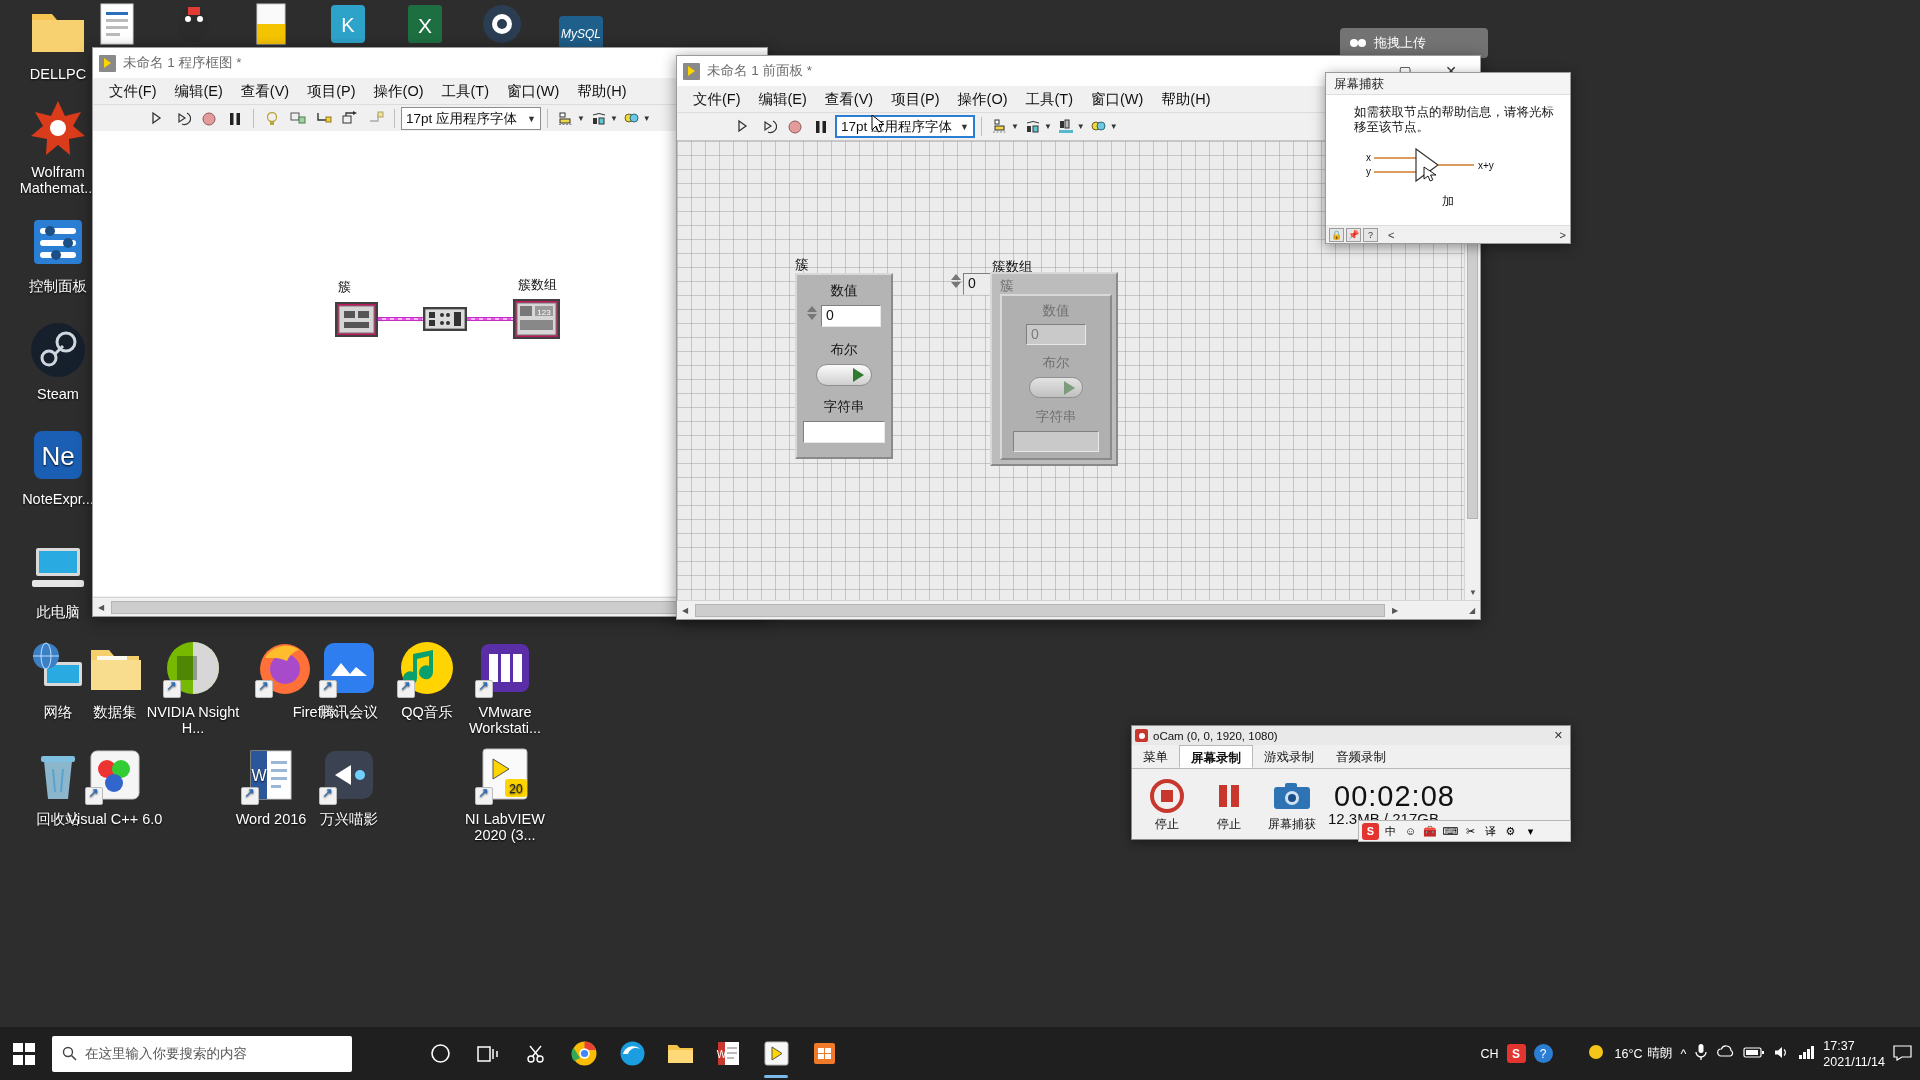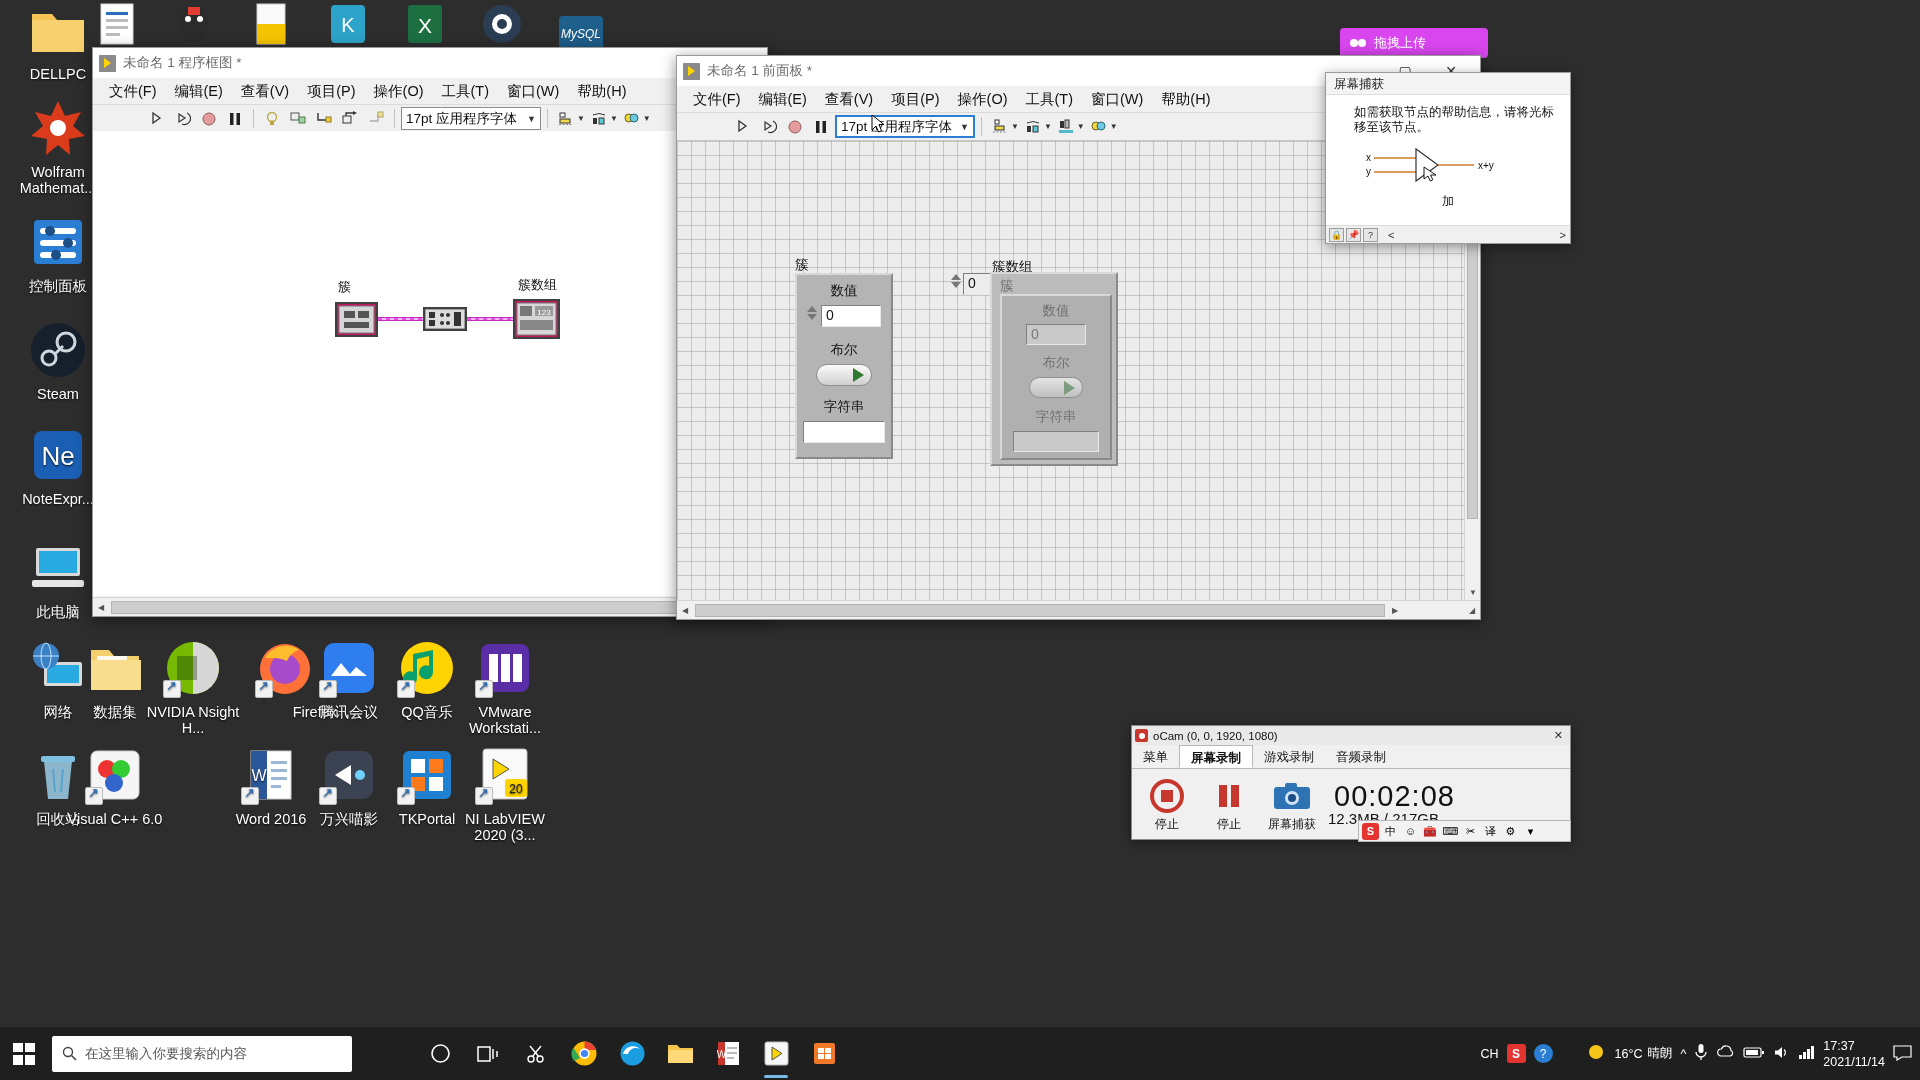--- a/index.html
+++ b/index.html
@@ -240,21 +240,21 @@
         <circle cx="22" cy="22" r="5" fill="#2b3d52"></circle>
       </svg>
   </div>
   <div style="position:absolute;left:557px;top:14px;width:48px;height:40px;font-style:italic;">
     <svg viewBox="0 0 48 40" width="48" height="40">
         <rect x="2" y="2" width="44" height="34" rx="4" fill="#1f5f8b"></rect>
         <text x="24" y="24" font-size="12" fill="#fff" text-anchor="middle" font-family="Liberation Sans">MySQL</text>
       </svg>
   </div>
 
-  <div style="position:absolute;left:1340px;top:28px;width:148px;height:30px;background:#d946ef;border-radius:4px;display:flex;align-items:center;padding:0 8px;color:#fff;font-size:13px;">
+  <div style="position:absolute;left:1340px;top:28px;width:148px;height:30px;background:#737373;border-radius:4px;display:flex;align-items:center;padding:0 8px;color:#fff;font-size:13px;">
     <svg width="20" height="20" viewBox="0 0 20 20" style="margin-right:6px">
         <circle cx="6" cy="10" r="4" fill="#fff"></circle>
         <circle cx="14" cy="10" r="4" fill="#fff"></circle>
       </svg>
     <span>拖拽上传</span>
   </div>
 
   <div class="dicon" style="left:6px;top:98px;">
     <div class="glyph">
       <svg viewBox="0 0 60 60" width="60" height="60">
@@ -427,33 +427,20 @@
   <div class="dicon" style="left:297px;top:745px;">
     <div class="glyph">
       <svg viewBox="0 0 60 60" width="60" height="60">
           <rect x="6" y="6" width="48" height="48" rx="10" fill="#3b4252"></rect>
           <path d="M16 30l16-10v20z" fill="#fff"></path>
           <circle cx="41" cy="30" r="5" fill="#6fd0ff"></circle>
         </svg>
       <span class="shortcut-arrow"></span>
     </div>
     <span class="lbl">万兴喵影</span>
-  </div>
-  <div class="dicon" style="left:375px;top:745px;">
-    <div class="glyph">
-      <svg viewBox="0 0 60 60" width="60" height="60">
-          <rect x="6" y="6" width="48" height="48" rx="6" fill="#1f7fd0"></rect>
-          <rect x="14" y="14" width="14" height="14" fill="#fff"></rect>
-          <rect x="32" y="14" width="14" height="14" fill="#ff7a1a"></rect>
-          <rect x="14" y="32" width="14" height="14" fill="#ff7a1a"></rect>
-          <rect x="32" y="32" width="14" height="14" fill="#fff"></rect>
-        </svg>
-      <span class="shortcut-arrow"></span>
-    </div>
-    <span class="lbl">TKPortal</span>
   </div>
   <div class="dicon" style="left:453px;top:745px;">
     <div class="glyph">
       <svg viewBox="0 0 60 60" width="60" height="60">
           <rect x="8" y="4" width="44" height="50" rx="3" fill="#fafafa" stroke="#bbb"></rect>
           <path d="M18 14l16 10-16 10z" fill="#ffd500" stroke="#555"></path>
           <rect x="30" y="34" width="22" height="18" rx="3" fill="#ffd500"></rect>
           <text x="41" y="48" font-size="12" text-anchor="middle" fill="#222" font-family="Liberation Sans">20</text>
         </svg>
       <span class="shortcut-arrow"></span>

